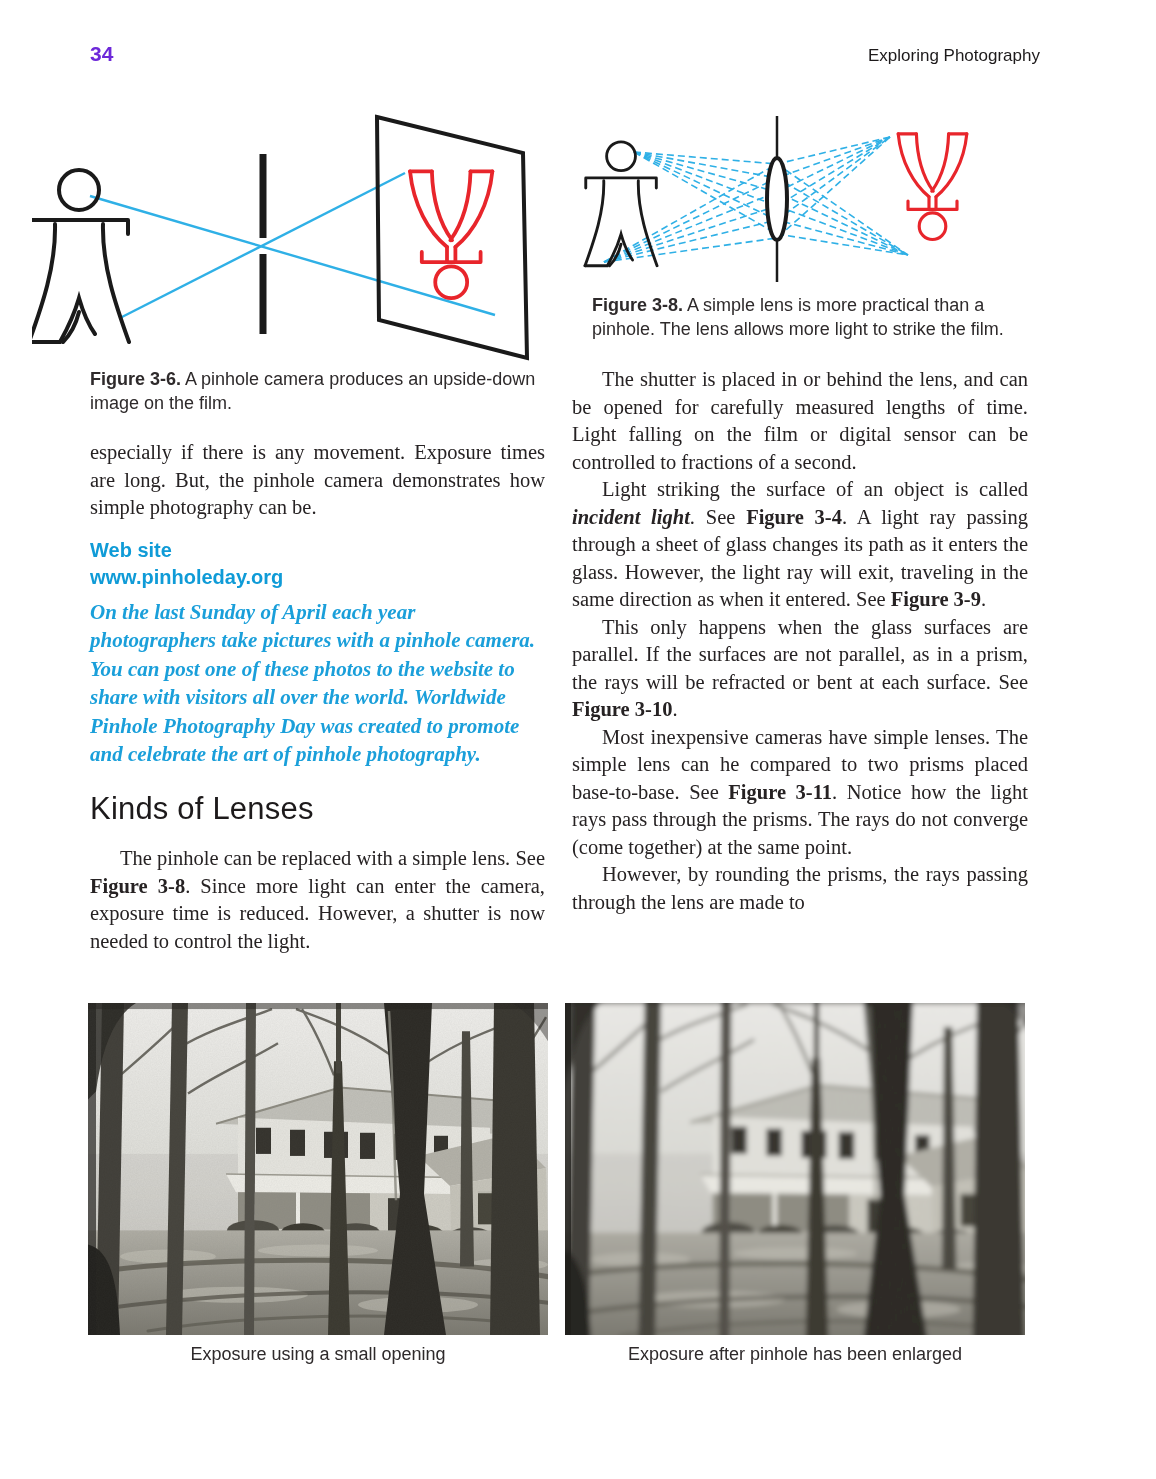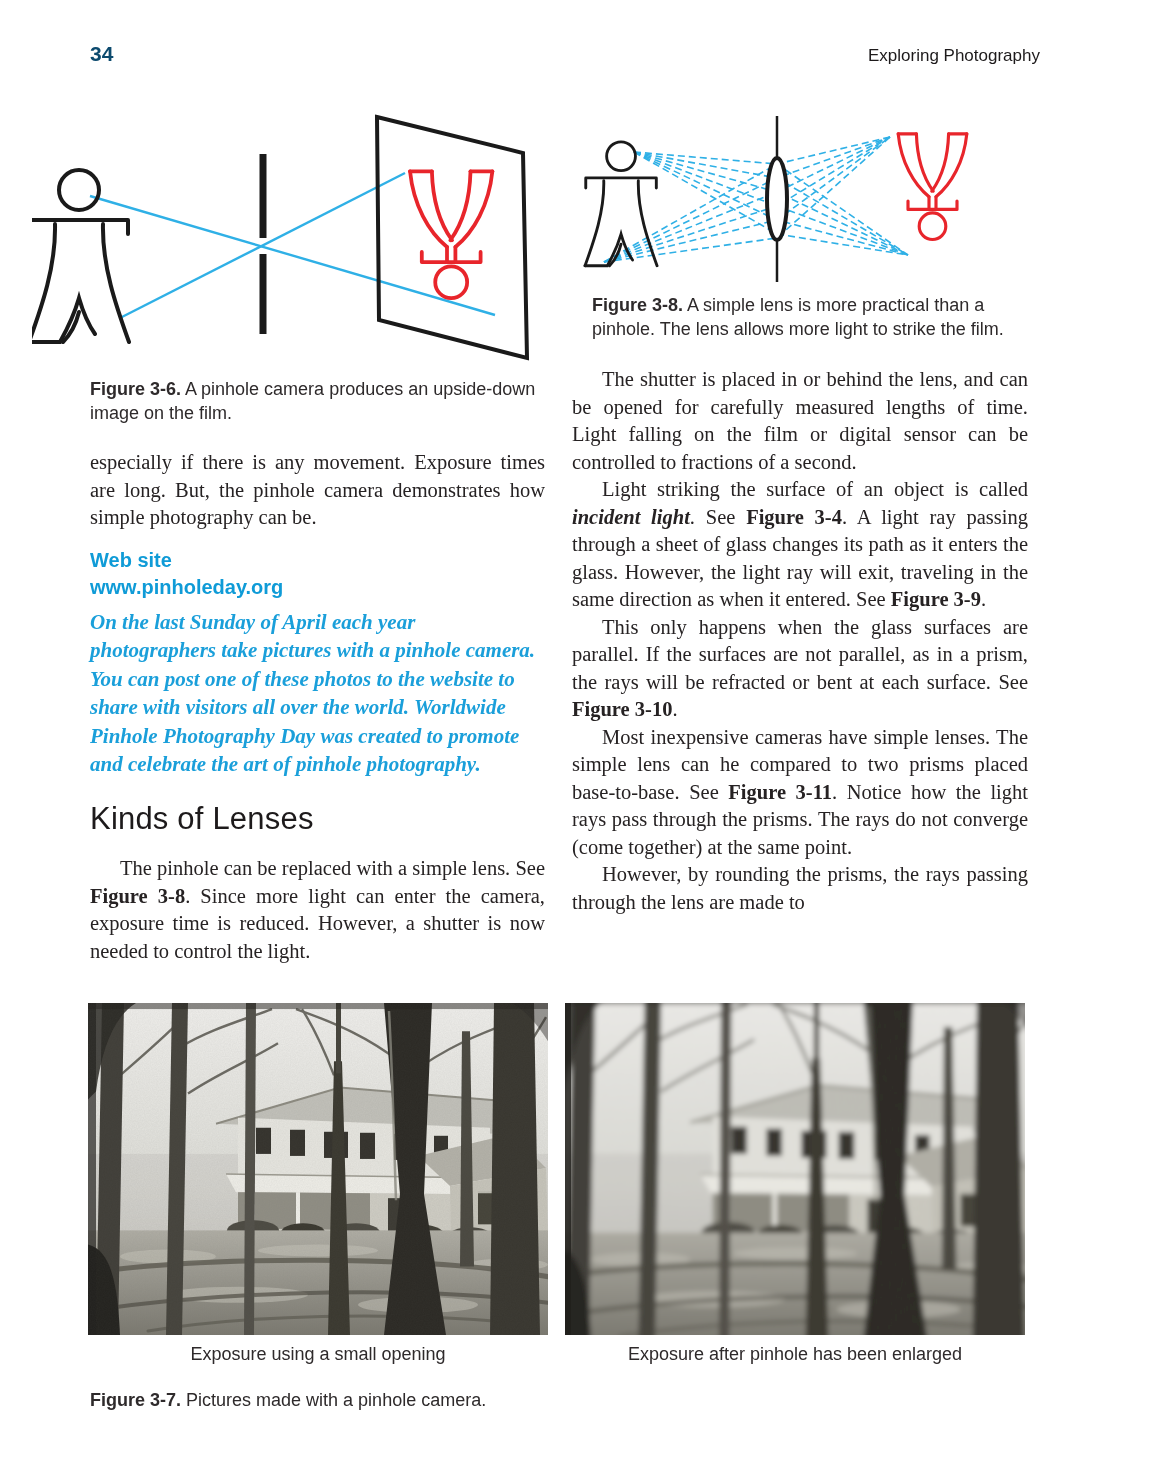--- a/index.html
+++ b/index.html
@@ -1,33 +1,33 @@
 <!DOCTYPE html>
 <html><head>
 <meta charset="utf-8">
 <style>
   html,body{margin:0;padding:0;background:#ffffff;}
   .page{position:relative;width:1156px;height:1479px;background:#ffffff;overflow:hidden;
         font-family:"Liberation Serif", serif;color:#262223;}
   
   .hdr-num{position:absolute;left:90px;top:42px;font-family:"Liberation Sans",sans-serif;
-           font-weight:bold;font-size:21px;color:#0c4a6e;}
+           font-weight:bold;font-size:21px;color:#6d28d9;}
   .hdr-title{position:absolute;right:116px;top:46px;font-family:"Liberation Sans",sans-serif;
            font-size:17px;color:#1d1a1b;}
   
   .col{position:absolute;top:108px;}
   .col-left{left:90px;width:455px;}
   .col-right{left:572px;width:456px;}
   .fig-caption{font-family:"Liberation Sans",sans-serif;font-size:18px;line-height:23.5px;color:#2e2a2b;}
   .rt-b{font-weight:bold;}
   .rt-bi{font-weight:bold;font-style:italic;}
   .body-para{font-size:20.5px;line-height:27.5px;text-align:justify;margin:0;}
   .indent{text-indent:30px;}
   .fig36-svg{display:block;margin-left:-58px;}
-  .fig36-cap{margin-top:12px;}
+  .fig36-cap{margin-top:2px;}
   .p-continuation{margin-top:24px;}
   .website{margin-top:15px;font-family:"Liberation Sans",sans-serif;font-weight:bold;
            font-size:20px;line-height:27px;color:#0f9bd7;}
   .pinhole-note{margin-top:7px;font-weight:bold;font-style:italic;font-size:21px;
            line-height:28.6px;color:#1a9fda;}
   .kinds-heading{margin:22px 0 0 0;font-family:"Liberation Sans",sans-serif;font-weight:normal;
            font-size:31px;color:#1d1a1b;letter-spacing:0.2px;}
   .p-lenses{margin-top:18px;}
   .fig38-svg{display:block;}
   .fig38-cap{margin-top:4px;margin-left:20px;}
@@ -258,15 +258,14 @@
               <use href="#photoScene" xlink:href="#photoScene"></use>
             </g>
           </g>
           <rect width="6" height="330" fill="#211f1c" opacity="0.8"></rect>
         </svg>
       </div>
       <figcaption class="photo-cap">Exposure after pinhole has been enlarged</figcaption>
     </figure>
   </div>
 
-  <p class="fig-caption fig37-cap"><span class="rt-b">Figure 3-7.</span><span> Pictures made with a pinhole camera.</span></p>
 
 </div>
 
 </body></html>

